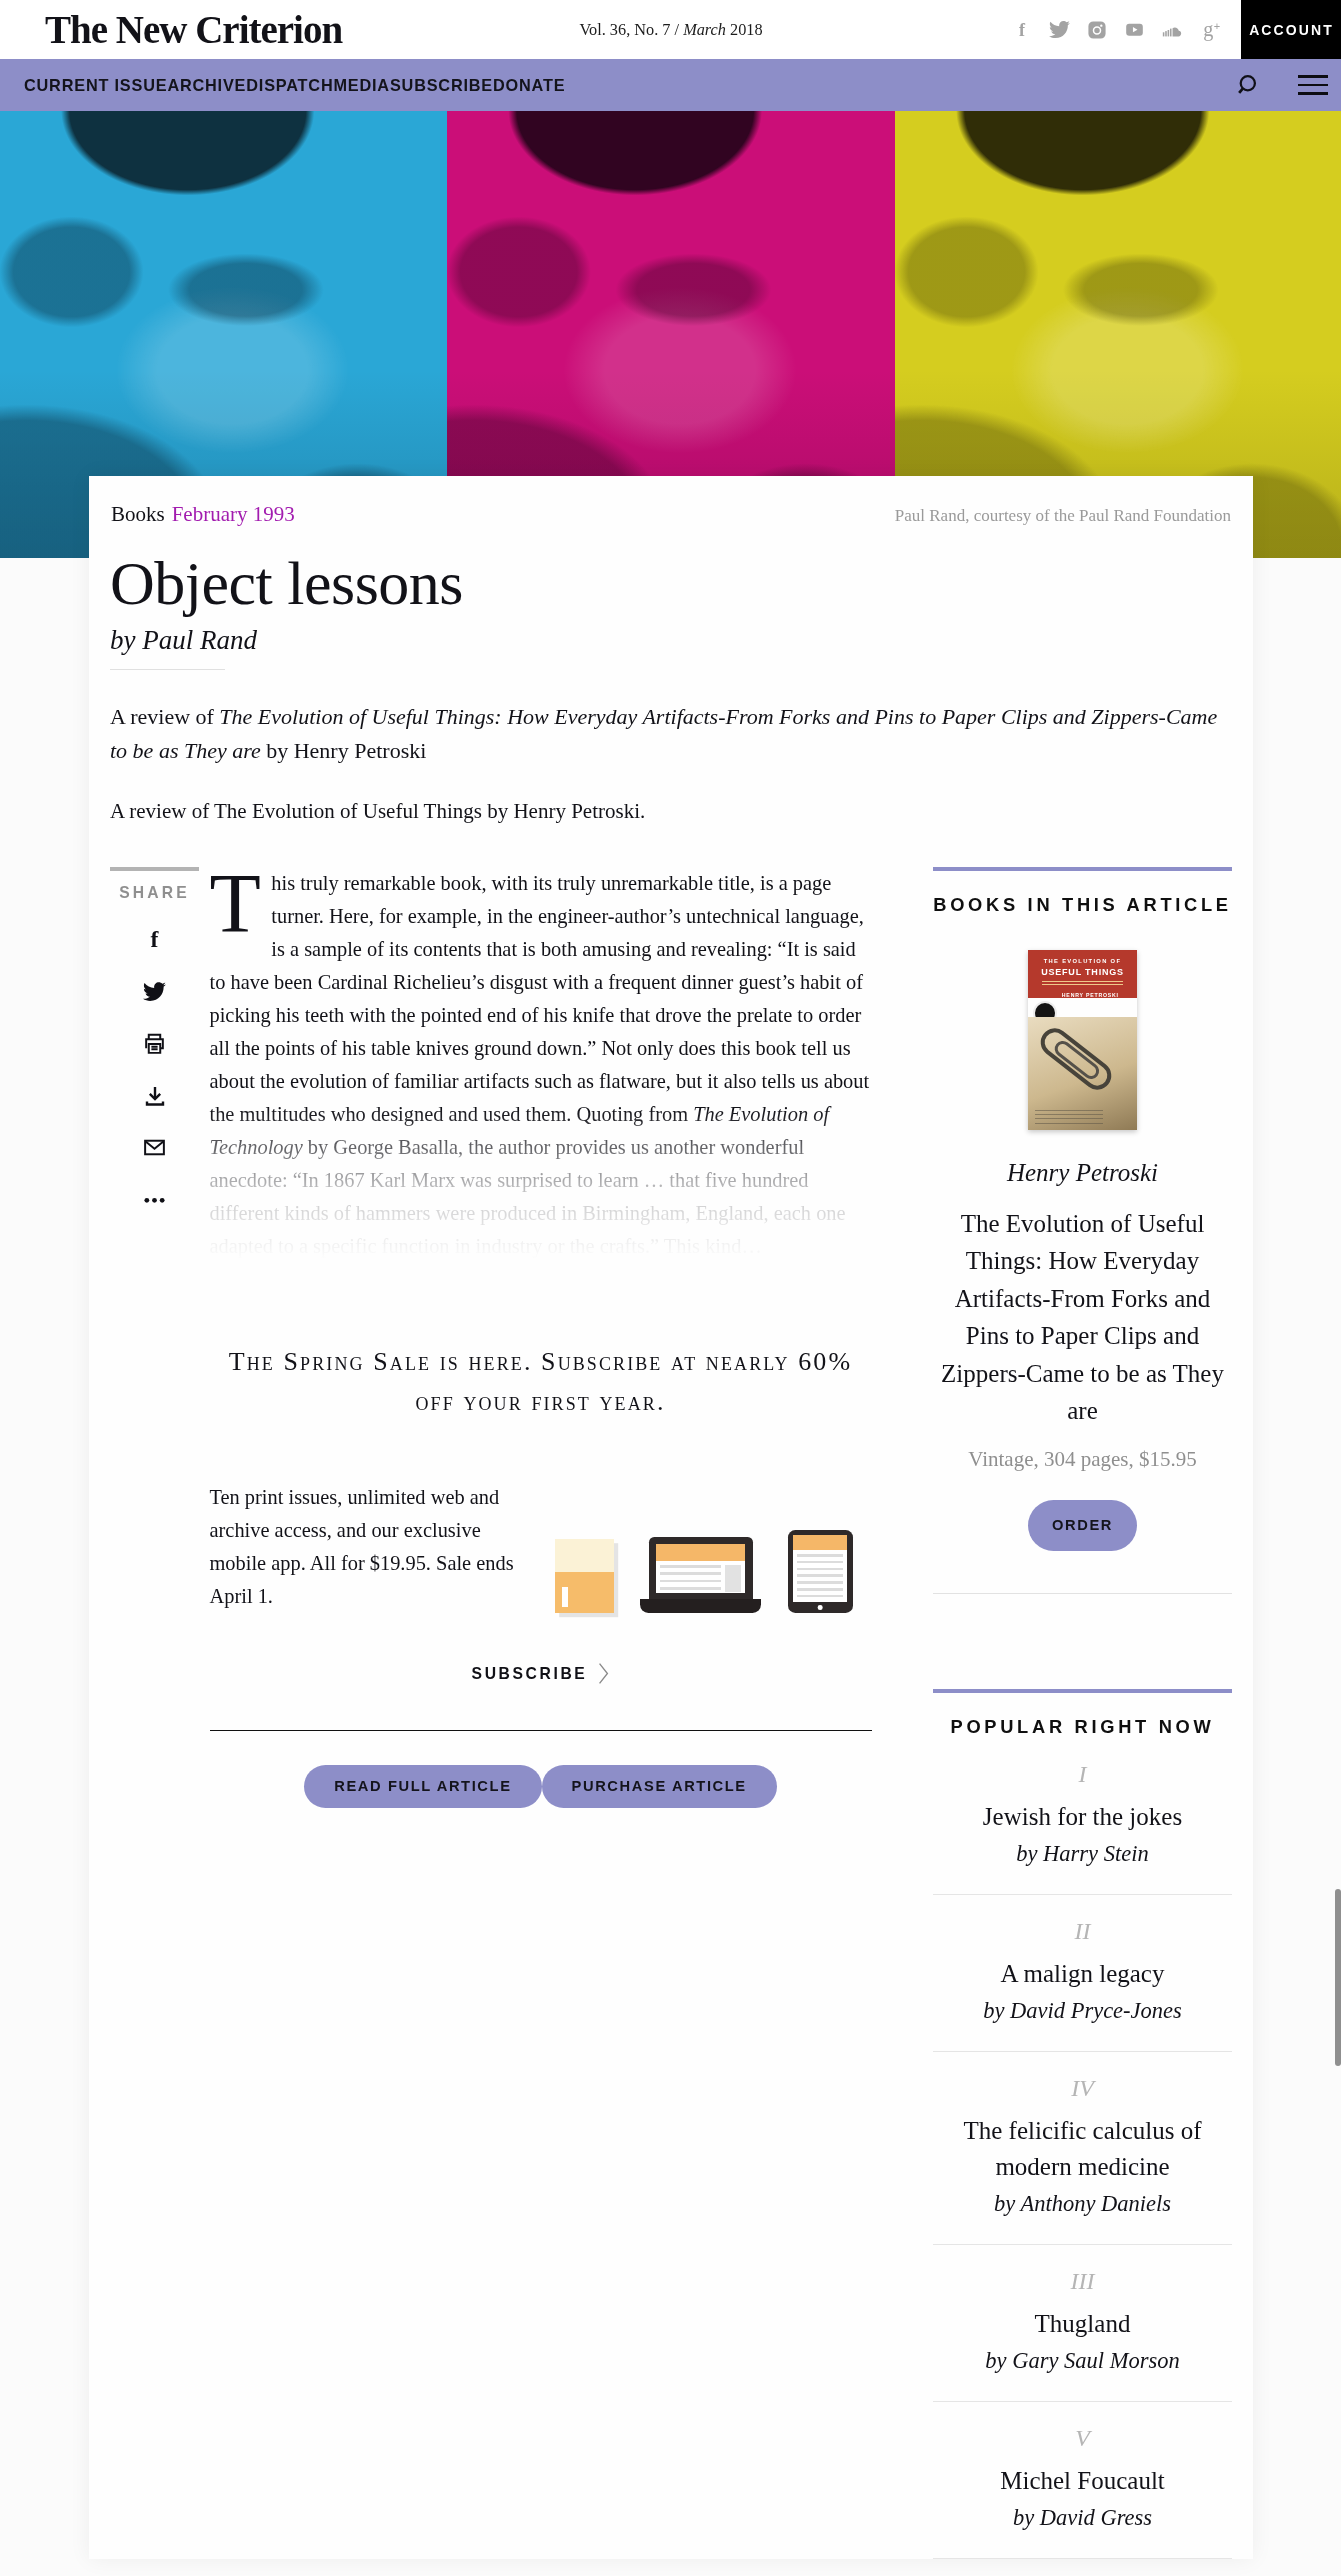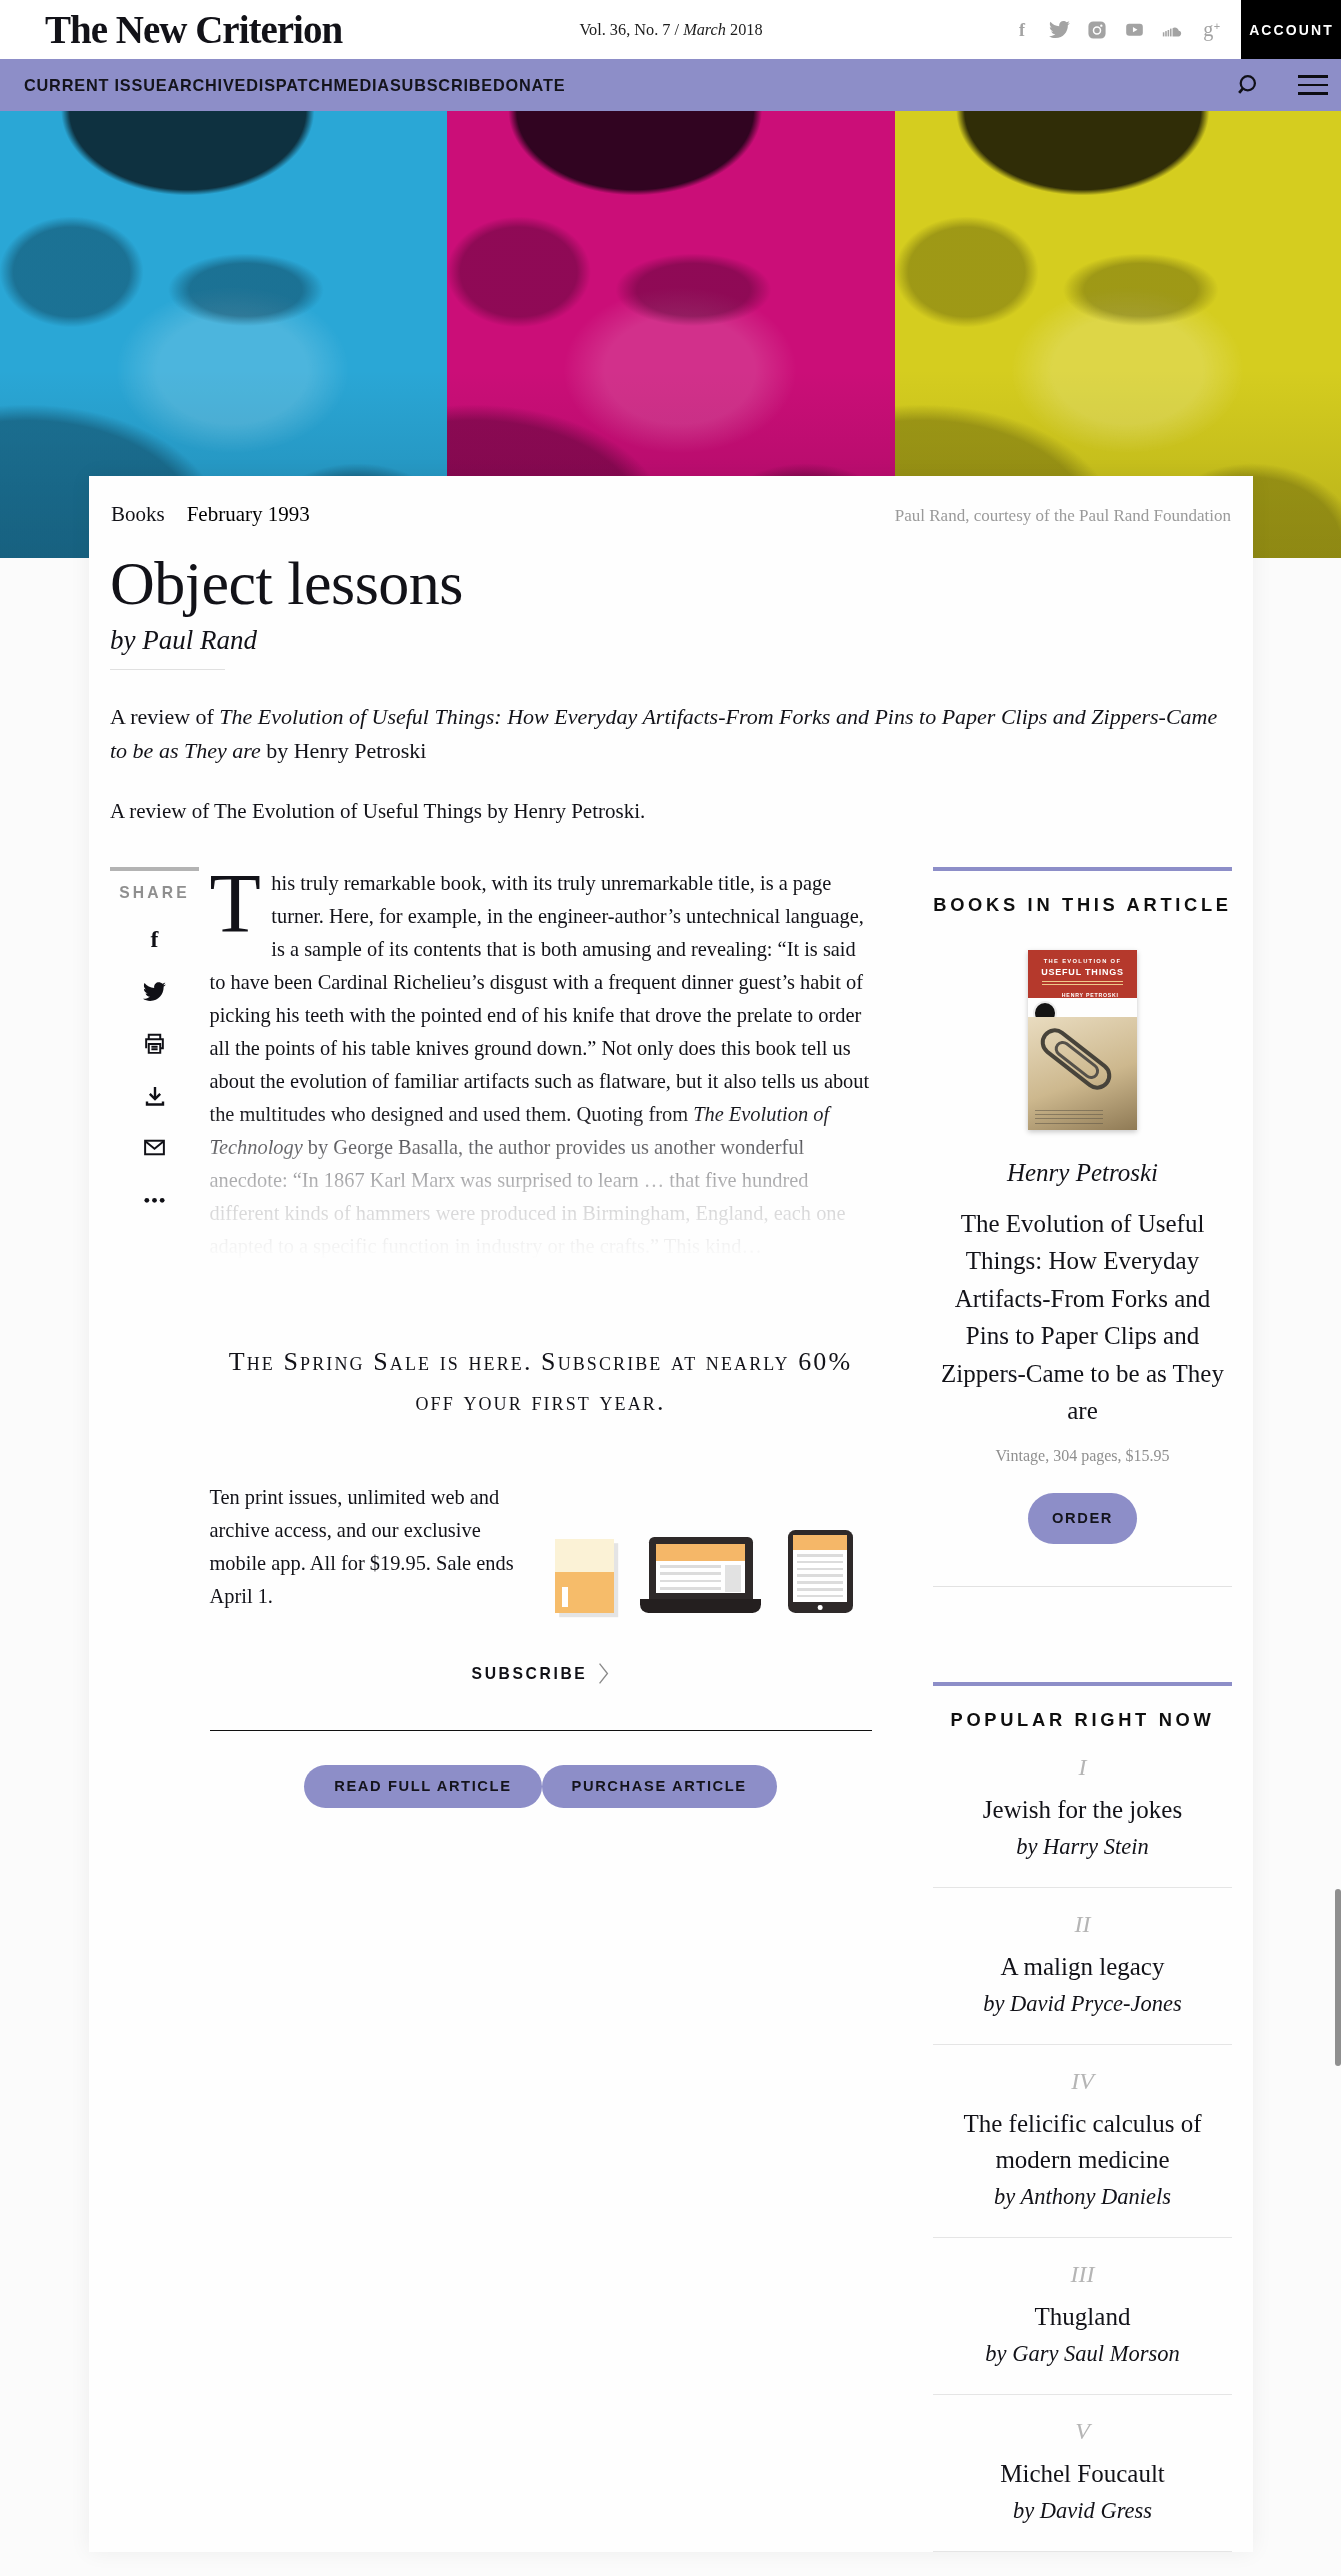--- a/index.html
+++ b/index.html
@@ -45,21 +45,21 @@
       linear-gradient(180deg, transparent 58%, var(--shade) 135%);}
   .hp-blue{--base:#2aa7d6;--hair:#0e3140;--shade:rgba(8,40,58,.42);--hi:rgba(255,255,255,.16)}
   .hp-mag{--base:#cb0e78;--hair:#310421;--shade:rgba(60,4,38,.42);--hi:rgba(255,255,255,.14)}
   .hp-yel{--base:#d5cd1f;--hair:#302d07;--shade:rgba(92,88,11,.45);--hi:rgba(255,255,255,.18)}
 
   
   .card{width:1164px;margin:-82px auto 0;background:#fefefe;position:relative;z-index:10;
     padding:26px 21px 0;box-shadow:0 0 21px rgba(0,0,0,.06)}
   .card-top{display:flex;justify-content:space-between;align-items:baseline;padding:0 1px}
   .kicker{font-size:21px}
-  .kicker .date{color:#000000;margin-left:22px}
+  .kicker .date{color:#a21caf;margin-left:7px}
   .credit{font-size:17px;color:#9a9a9a}
   h1.title{font:400 62px var(--serif);letter-spacing:-0.5px;margin-top:21px}
   .byline{font:italic 27px var(--serif);margin-top:6.3px}
   .byline-rule{width:115px;border-bottom:1.6px solid #e0e0e0;margin-top:12.6px}
   .review{margin-top:30px;font-size:22px;line-height:1.55}
   .review i{font-style:italic}
   .review2{margin-top:27px;font-size:21px}
 
   .main{display:flex;margin-top:39px}
   .rail{width:89px;flex:none;margin-right:10.5px}
@@ -119,21 +119,21 @@
   .cv3{font:700 5.2px var(--sans);letter-spacing:0.8px;margin-top:4.7px;padding-left:15.7px;color:#fff}
   .medal{position:absolute;left:5.2px;top:51px;width:24px;height:24px;border-radius:50%;background:#141414;border:2.1px solid #ededed}
   .cover-bot{position:absolute;top:67px;left:0;right:0;bottom:0;overflow:hidden;
     background:linear-gradient(160deg,#e9dcc0 0%,#cdb88e 55%,#8f7a55 100%)}
   .clip{position:absolute;left:7.3px;top:28px;width:82px;height:28px;border:4.2px solid #47433a;border-radius:14.7px;transform:rotate(38deg)}
   .clip2{position:absolute;left:23px;top:35px;width:52px;height:15.7px;border:3.1px solid #55514a;border-radius:8.4px;transform:rotate(38deg)}
   .cv-cap{position:absolute;bottom:4.2px;left:7.3px;right:34px;height:15.7px;opacity:.55;
     background:repeating-linear-gradient(#5f5748 0 1px,transparent 1px 4.2px)}
   .book-author{font:italic 25px var(--serif);text-align:center;margin-top:29px}
   .book-title{font-size:25px;line-height:1.5;text-align:center;margin-top:18px;padding:0 2.1px}
-  .book-pub{font-size:16px;color:#8f8f8f;text-align:center;margin-top:17px}
+  .book-pub{font-size:21px;color:#8f8f8f;text-align:center;margin-top:17px}
   .order-wrap{text-align:center;margin-top:28px}
   .order{height:51px;border-radius:26px;padding:0 24px;min-width:96px}
   .side-div{border:none;border-top:1px solid #e2e2e2;margin-top:42px}
   .popular{margin-top:95px}
   .pop-item{text-align:center;padding:23px 0 27px;border-bottom:1px solid #e5e5e5;cursor:pointer}
   .pop-num{font:italic 24px var(--serif);color:#b5b5b5}
   .pop-title{font-size:25px;line-height:1.45;margin-top:11.5px}
   .pop-by{font:italic 22.5px var(--serif);margin-top:5.2px}
 
   

